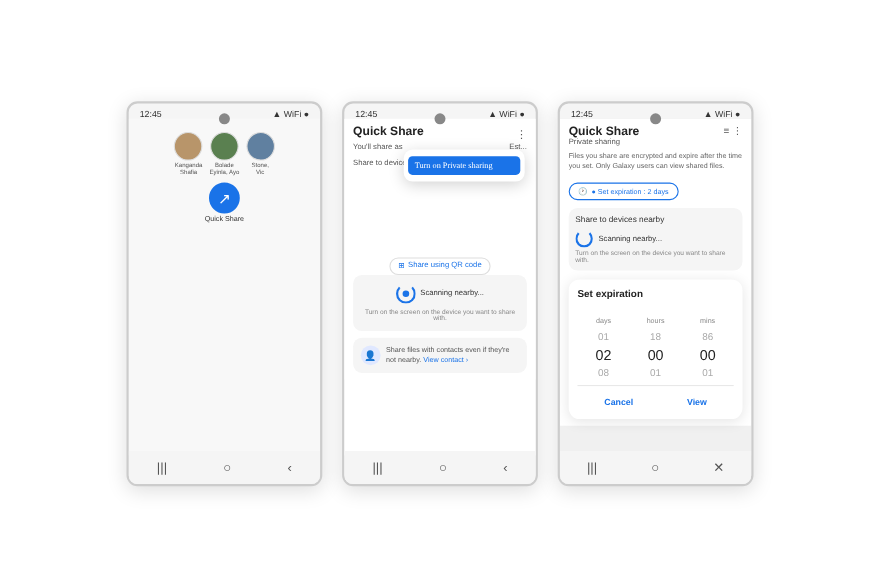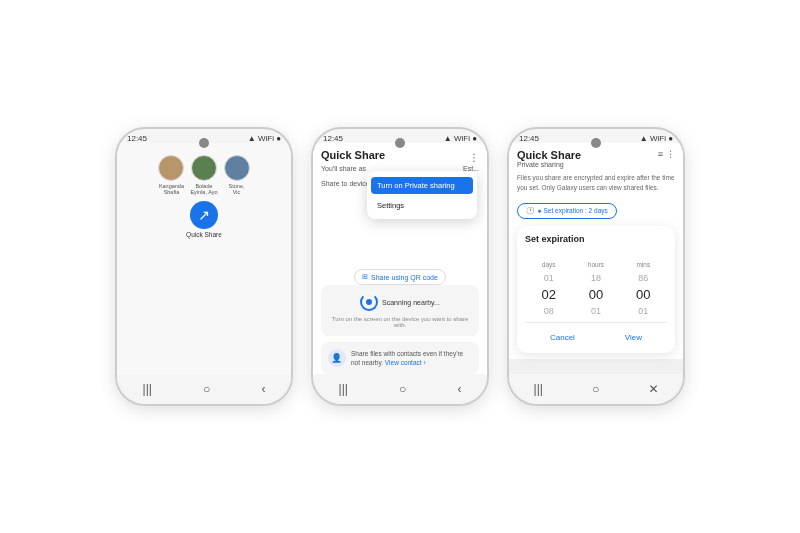--- a/index.html
+++ b/index.html
@@ -10,22 +10,22 @@
       display: flex;
       align-items: center;
       justify-content: center;
       gap: 18px;
       font-family: 'Segoe UI', Arial, sans-serif;
     }
 
     
     .phone {
       width: 178px;
-      height: 279px;
-      border-radius: 30px;
+      height: 350px;
+      border-radius: 10px;
       border: 2px solid #ccc;
       background: #f5f5f5;
       position: relative;
       overflow: hidden;
       box-shadow: 0 4px 18px rgba(0,0,0,0.13);
     }
     .phone-notch {
       width: 10px; height: 10px;
       background: #888;
       border-radius: 50%;
@@ -182,20 +182,21 @@
       border-radius: 8px;
       box-shadow: 0 3px 14px rgba(0,0,0,0.18);
       padding: 4px 0;
       z-index: 20;
       width: 110px;
     }
     .p2-menu-item {
       padding: 5px 10px;
       font-size: 7.5px;
       color: #222;
+      font-family: Liberation Serif, serif;
     }
     .p2-menu-item.highlighted {
       background: #1a73e8;
       color: white;
       border-radius: 4px;
       margin: 2px 4px;
       padding: 4px 6px;
     }
     .p2-section {
       background: #f5f5f5;
@@ -374,21 +375,21 @@
       font-weight: 400;
       color: #222;
     }
     .p3-dialog-btns {
       display: flex;
       justify-content: space-around;
       margin-top: 7px;
     }
     .p3-dialog-btn {
       font-size: 8px;
-      font-weight: 400;
+      font-weight: 700;
       color: #1a73e8;
       padding: 3px 14px;
     }
     .separator-line {
       height: 1px;
       background: #e8e8e8;
       margin: 4px 0;
     }
   </style>
 </head>
@@ -442,21 +443,20 @@
         <div style="font-size:10px;color:#555;">⋮</div>
       </div>
       <div class="p2-row">
         <span>You'll share as</span>
         <span>Est...</span>
       </div>
       <div style="font-size:7px;color:#555;margin-bottom:6px;">Share to devices near...</div>
 
       <div class="p2-menu-popup">
         <div class="p2-menu-item highlighted">Turn on Private sharing</div>
-        <div class="p2-menu-item">Settings</div>
       </div>
 
       <div style="margin-top: 82px;">
         <div class="p2-qr-btn">
           <span>⊞</span>
           <span>Share using QR code</span>
         </div>
       </div>
 
       <div class="p2-section">
@@ -507,20 +507,28 @@
           <span>⋮</span>
         </div>
       </div>
       <div class="p3-desc">Files you share are encrypted and expire after
 the time you set. Only Galaxy users can view
 shared files.</div>
       <div class="p3-expiry-btn">
         <span>🕐</span>
         <span style="font-size:6.5px;">● Set expiration : 2 days</span>
       </div>
+      <div class="p3-nearby-section">
+        <div class="p3-nearby-label">Share to devices nearby</div>
+        <div class="p3-scan-row">
+          <div class="p3-spinner"></div>
+          <span class="p3-scanner-text">Scanning nearby...</span>
+        </div>
+        <div class="p3-hint">Turn on the screen on the device you want to share with.</div>
+      </div>
 
       
       <div class="p3-dialog">
         <div class="p3-dialog-title">Set expiration</div>
         <div class="p3-cols">
           <div class="p3-col-label">days</div>
           <div class="p3-col-label">hours</div>
           <div class="p3-col-label">mins</div>
         </div>
 

